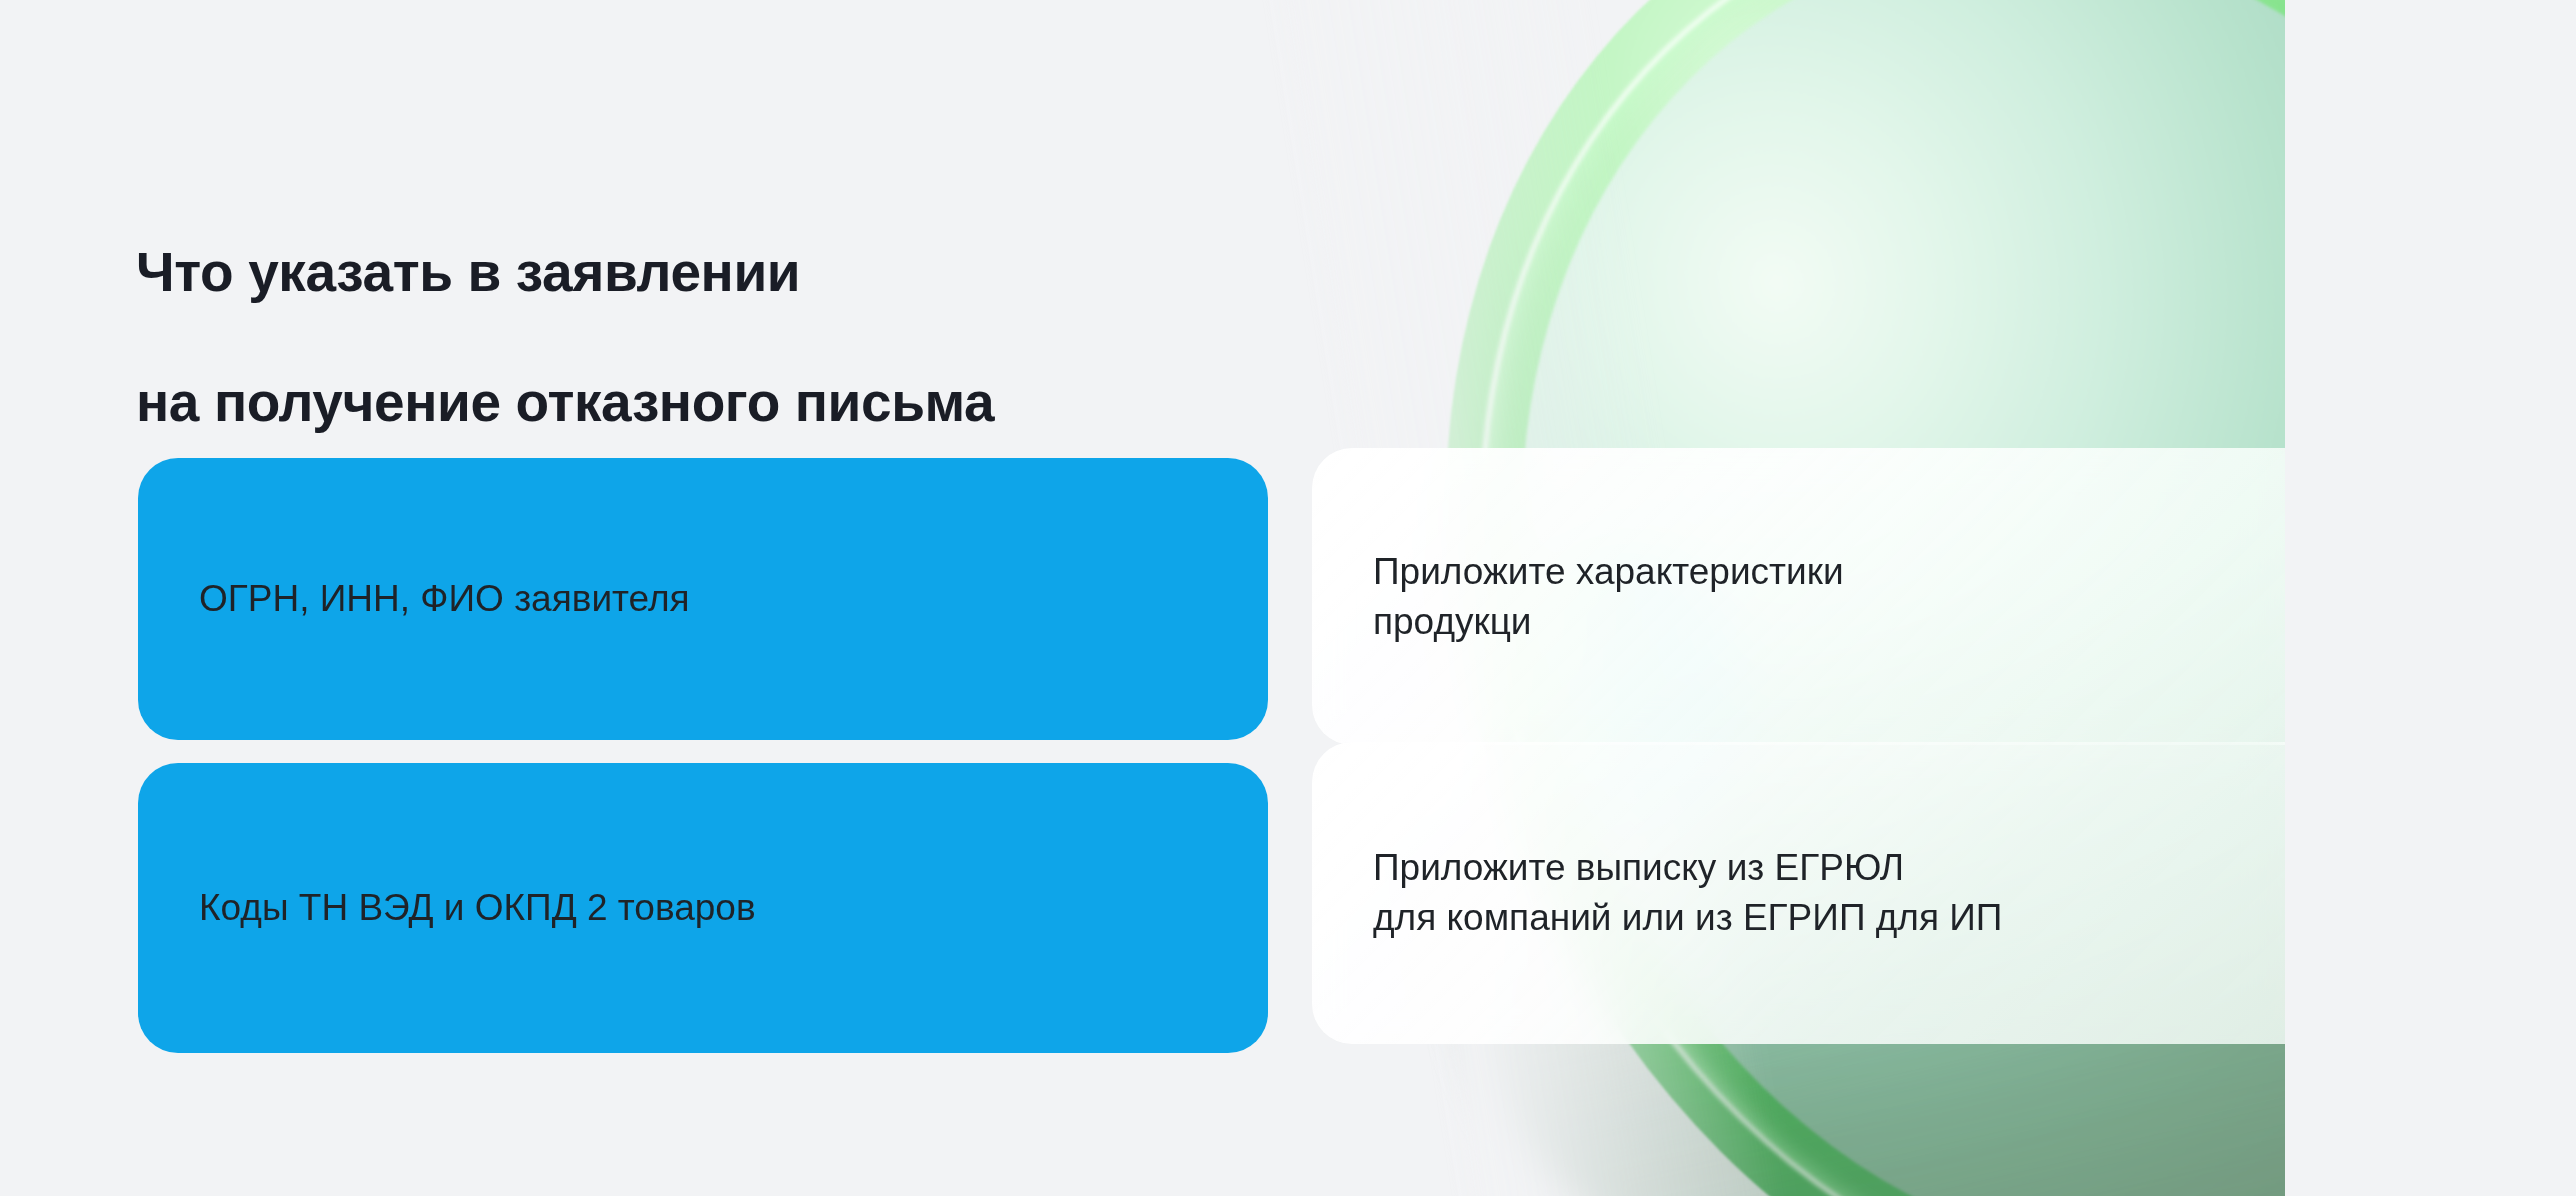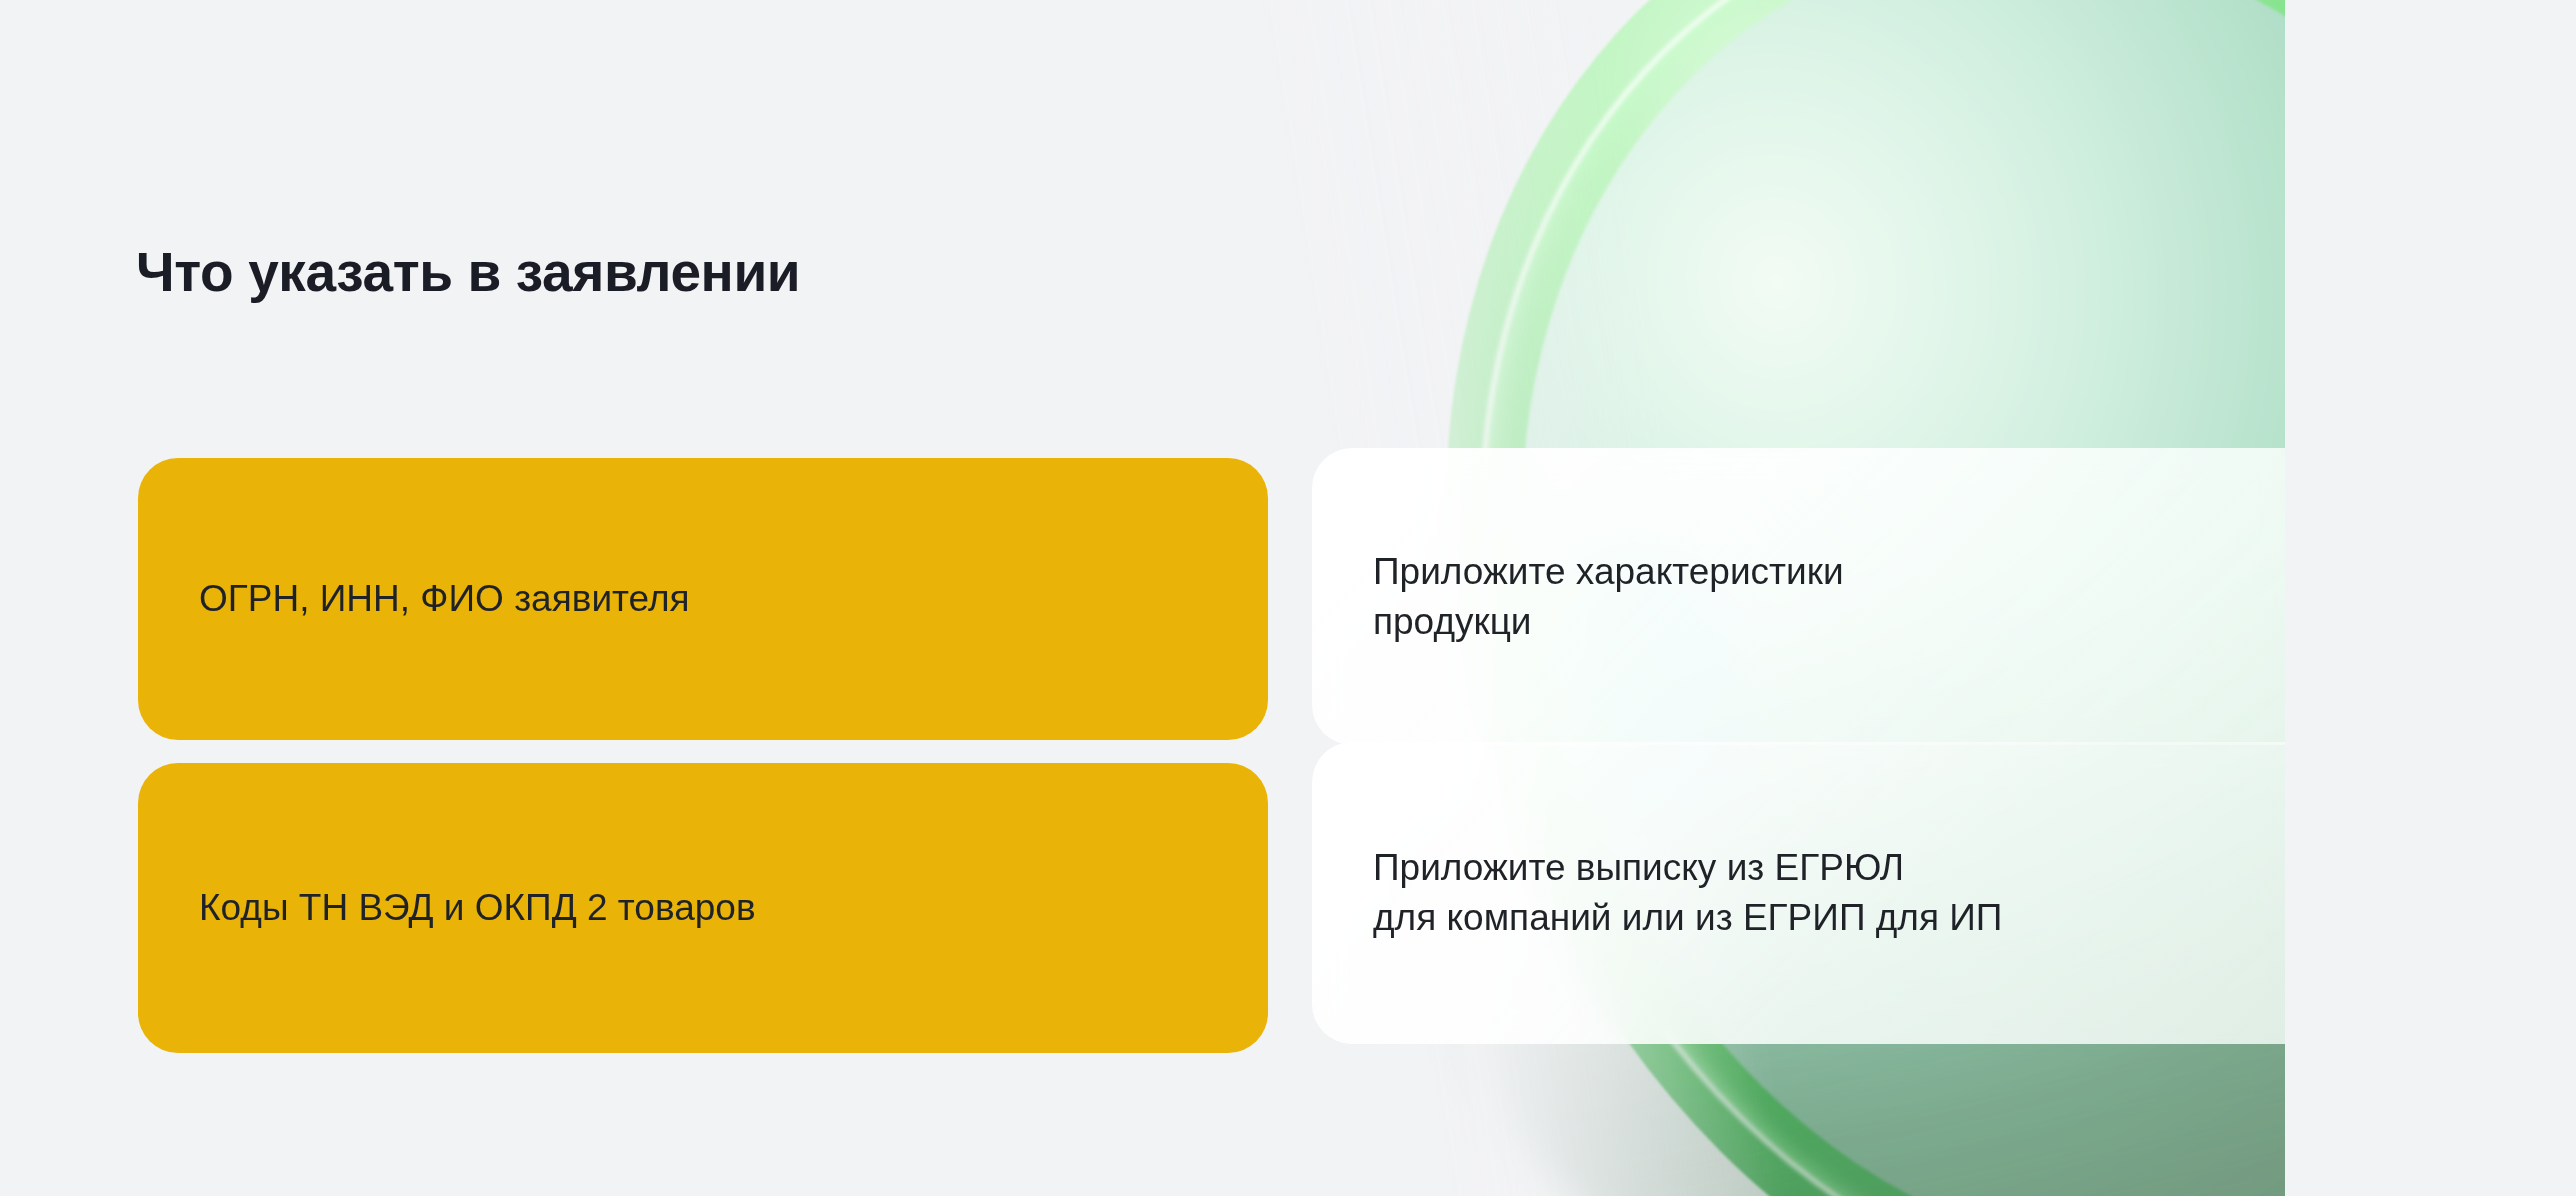--- a/index.html
+++ b/index.html
@@ -184,21 +184,21 @@
     line-height: 1.34;
     font-weight: 400;
     color: #1F2328;
     white-space: pre-line;
   }
 
   
   .card.solid {
     left: 0;
     width: 1130px;
-    background: #eab308;
+    background: #0ea5e9;
   }
   
   .card.glass {
     left: 1174px;
     width: 1129px;
     background:
       linear-gradient(135deg,
         rgba(255,255,255,0.96) 0%,
         rgba(255,255,255,0.90) 30%,
         rgba(252,255,253,0.84) 58%,
@@ -222,20 +222,21 @@
     <div class="blob-outer"></div>
     <div class="blob-rim-hl"></div>
     <div class="blob-inner"></div>
     <div class="blob-lower"></div>
     <div class="blob-irid"></div>
     <div class="blob-edge-fade"></div>
   </div>
 
   <h1 class="heading">
     <span class="hl">Что указать в заявлении</span>
+    <span class="hl">на получение отказного письма</span>
   </h1>
 
   <div class="cards">
 
     <div class="card solid row1">
       <div class="ctext">ОГРН, ИНН, ФИО заявителя</div>
     </div>
 
     <div class="card glass row1">
       <div class="ctext">Приложите характеристики

